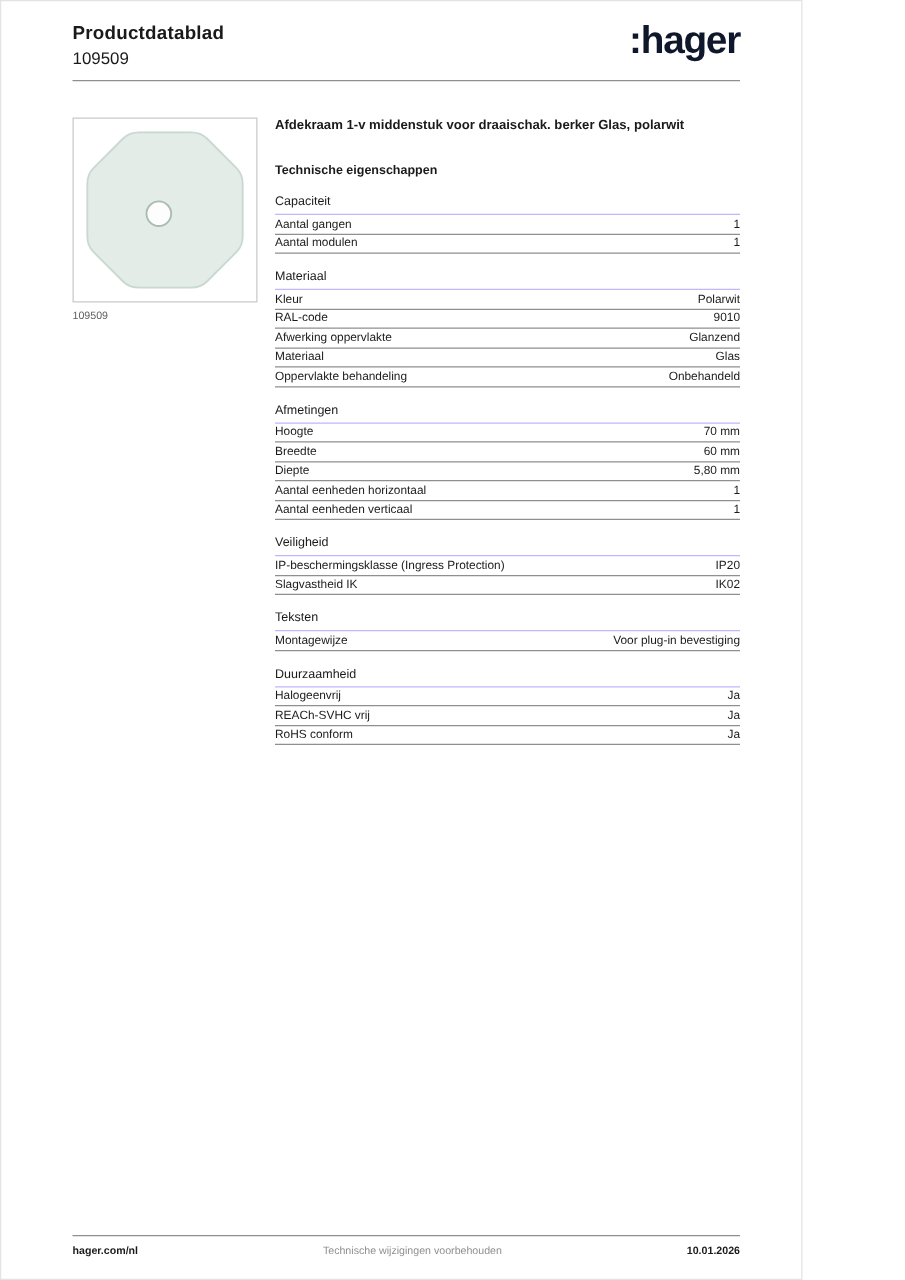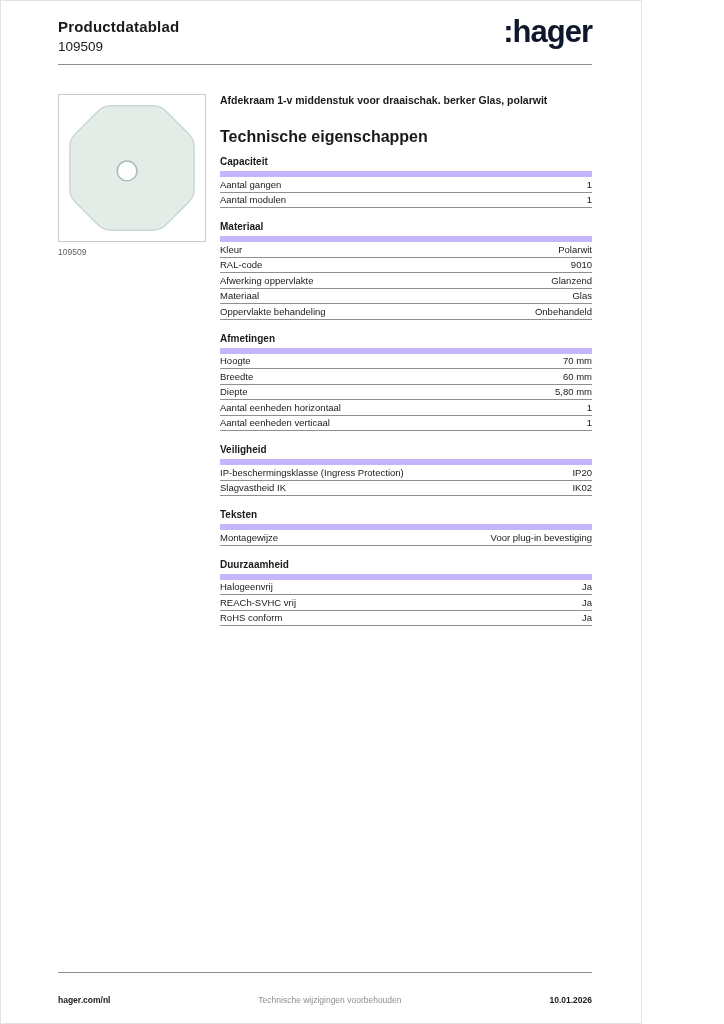--- a/index.html
+++ b/index.html
@@ -75,53 +75,53 @@
     top: 93px;
     left: 219px;
     right: 49px;
   }
   .product-title {
     font-size: 10.5px;
     font-weight: bold;
     line-height: 13px;
   }
   .tech-heading {
-    font-size: 16px;
+    font-size: 10px;
     font-weight: bold;
     line-height: 13px;
     margin-top: 23px;
   }
   .section { margin-top: 13px; }
   .section-title {
     font-size: 10px;
-    font-weight: bold;
+    font-weight: normal;
     line-height: 12px;
     padding-bottom: 3px;
-    border-bottom: 6px solid #c4b5fd;
+    border-bottom: 1px solid #c4b5fd;
   }
   .spec-row {
     display: flex;
     justify-content: space-between;
     align-items: baseline;
     font-size: 9.5px;
     line-height: 11px;
     padding: 1.5px 0 2px 0;
     border-bottom: 1px solid #8f8f8f;
   }
   .spec-label { text-align: right; }
   .spec-value { text-align: right; white-space: nowrap; padding-left: 12px; }
 
   
   .footer {
     position: absolute;
     left: 57px;
     right: 49px;
     bottom: 18px;
     border-top: 1px solid #8f8f8f;
-    padding-top: 22px;
+    padding-top: 6px;
     display: flex;
     justify-content: space-between;
     align-items: baseline;
     font-size: 8.5px;
   }
   .footer-site { font-weight: bold; }
   .footer-notice { color: #8f8f8f; }
   .footer-date { font-weight: bold; }
 </style>
 </head>

